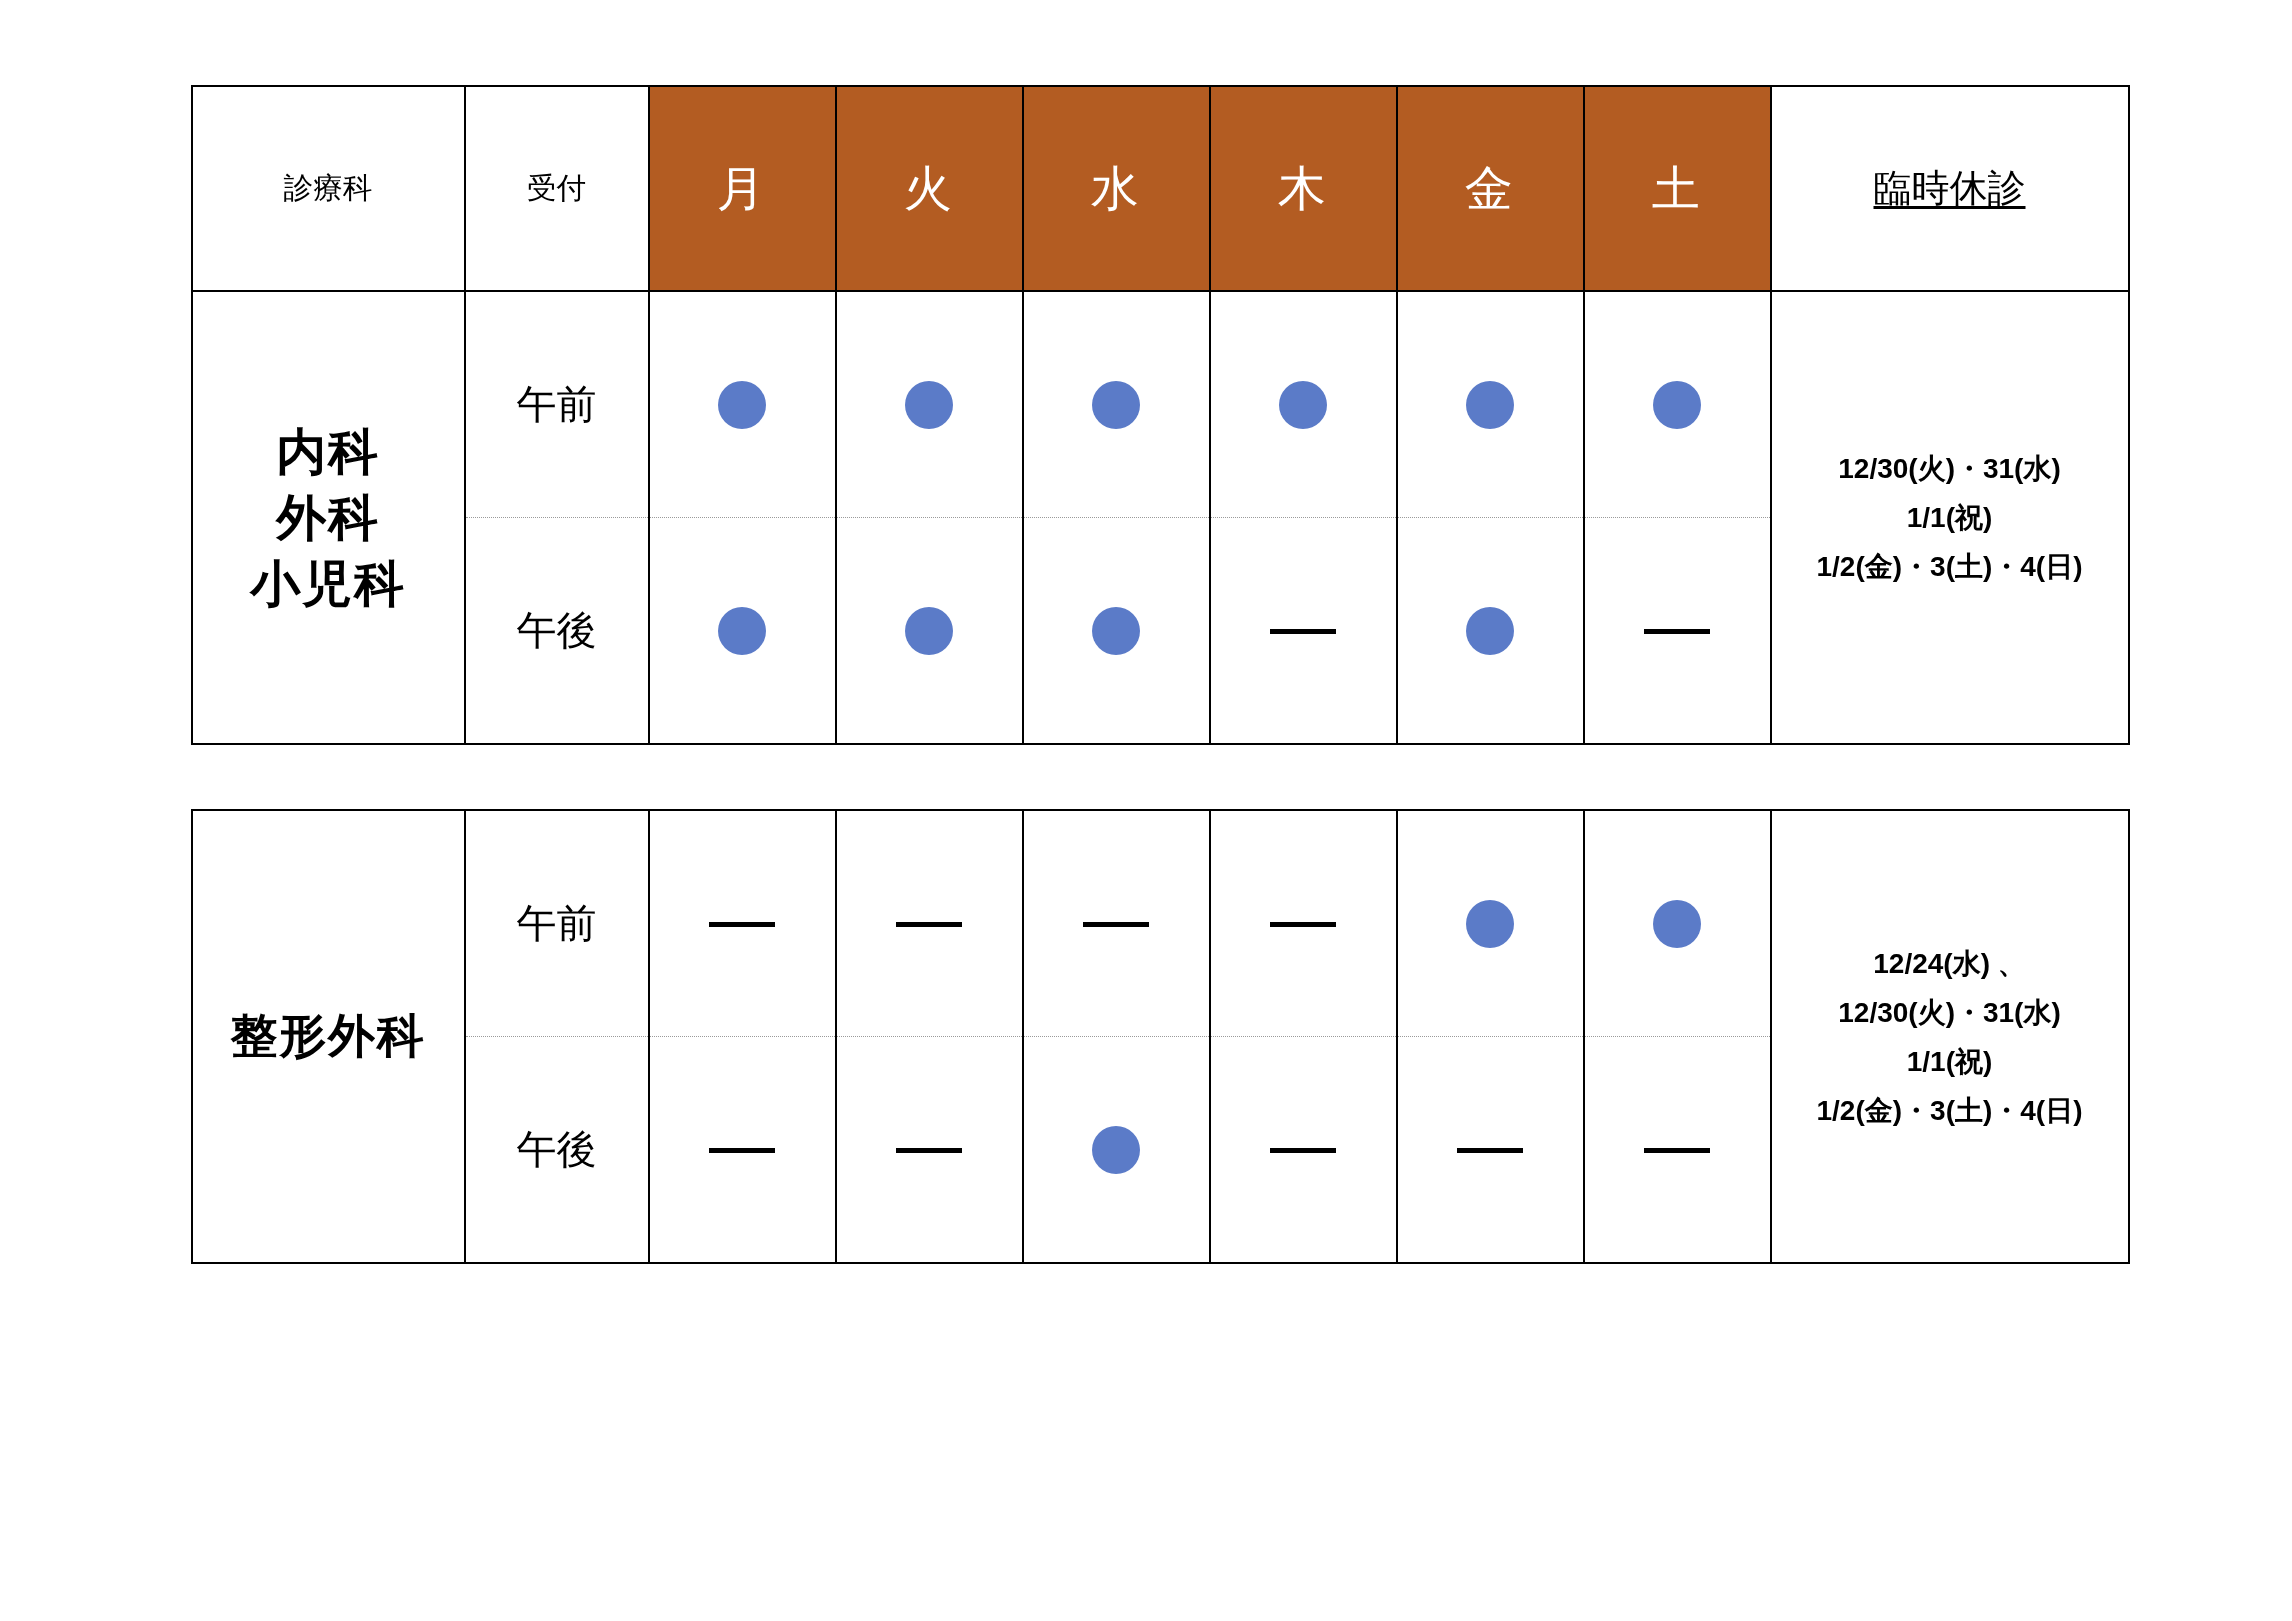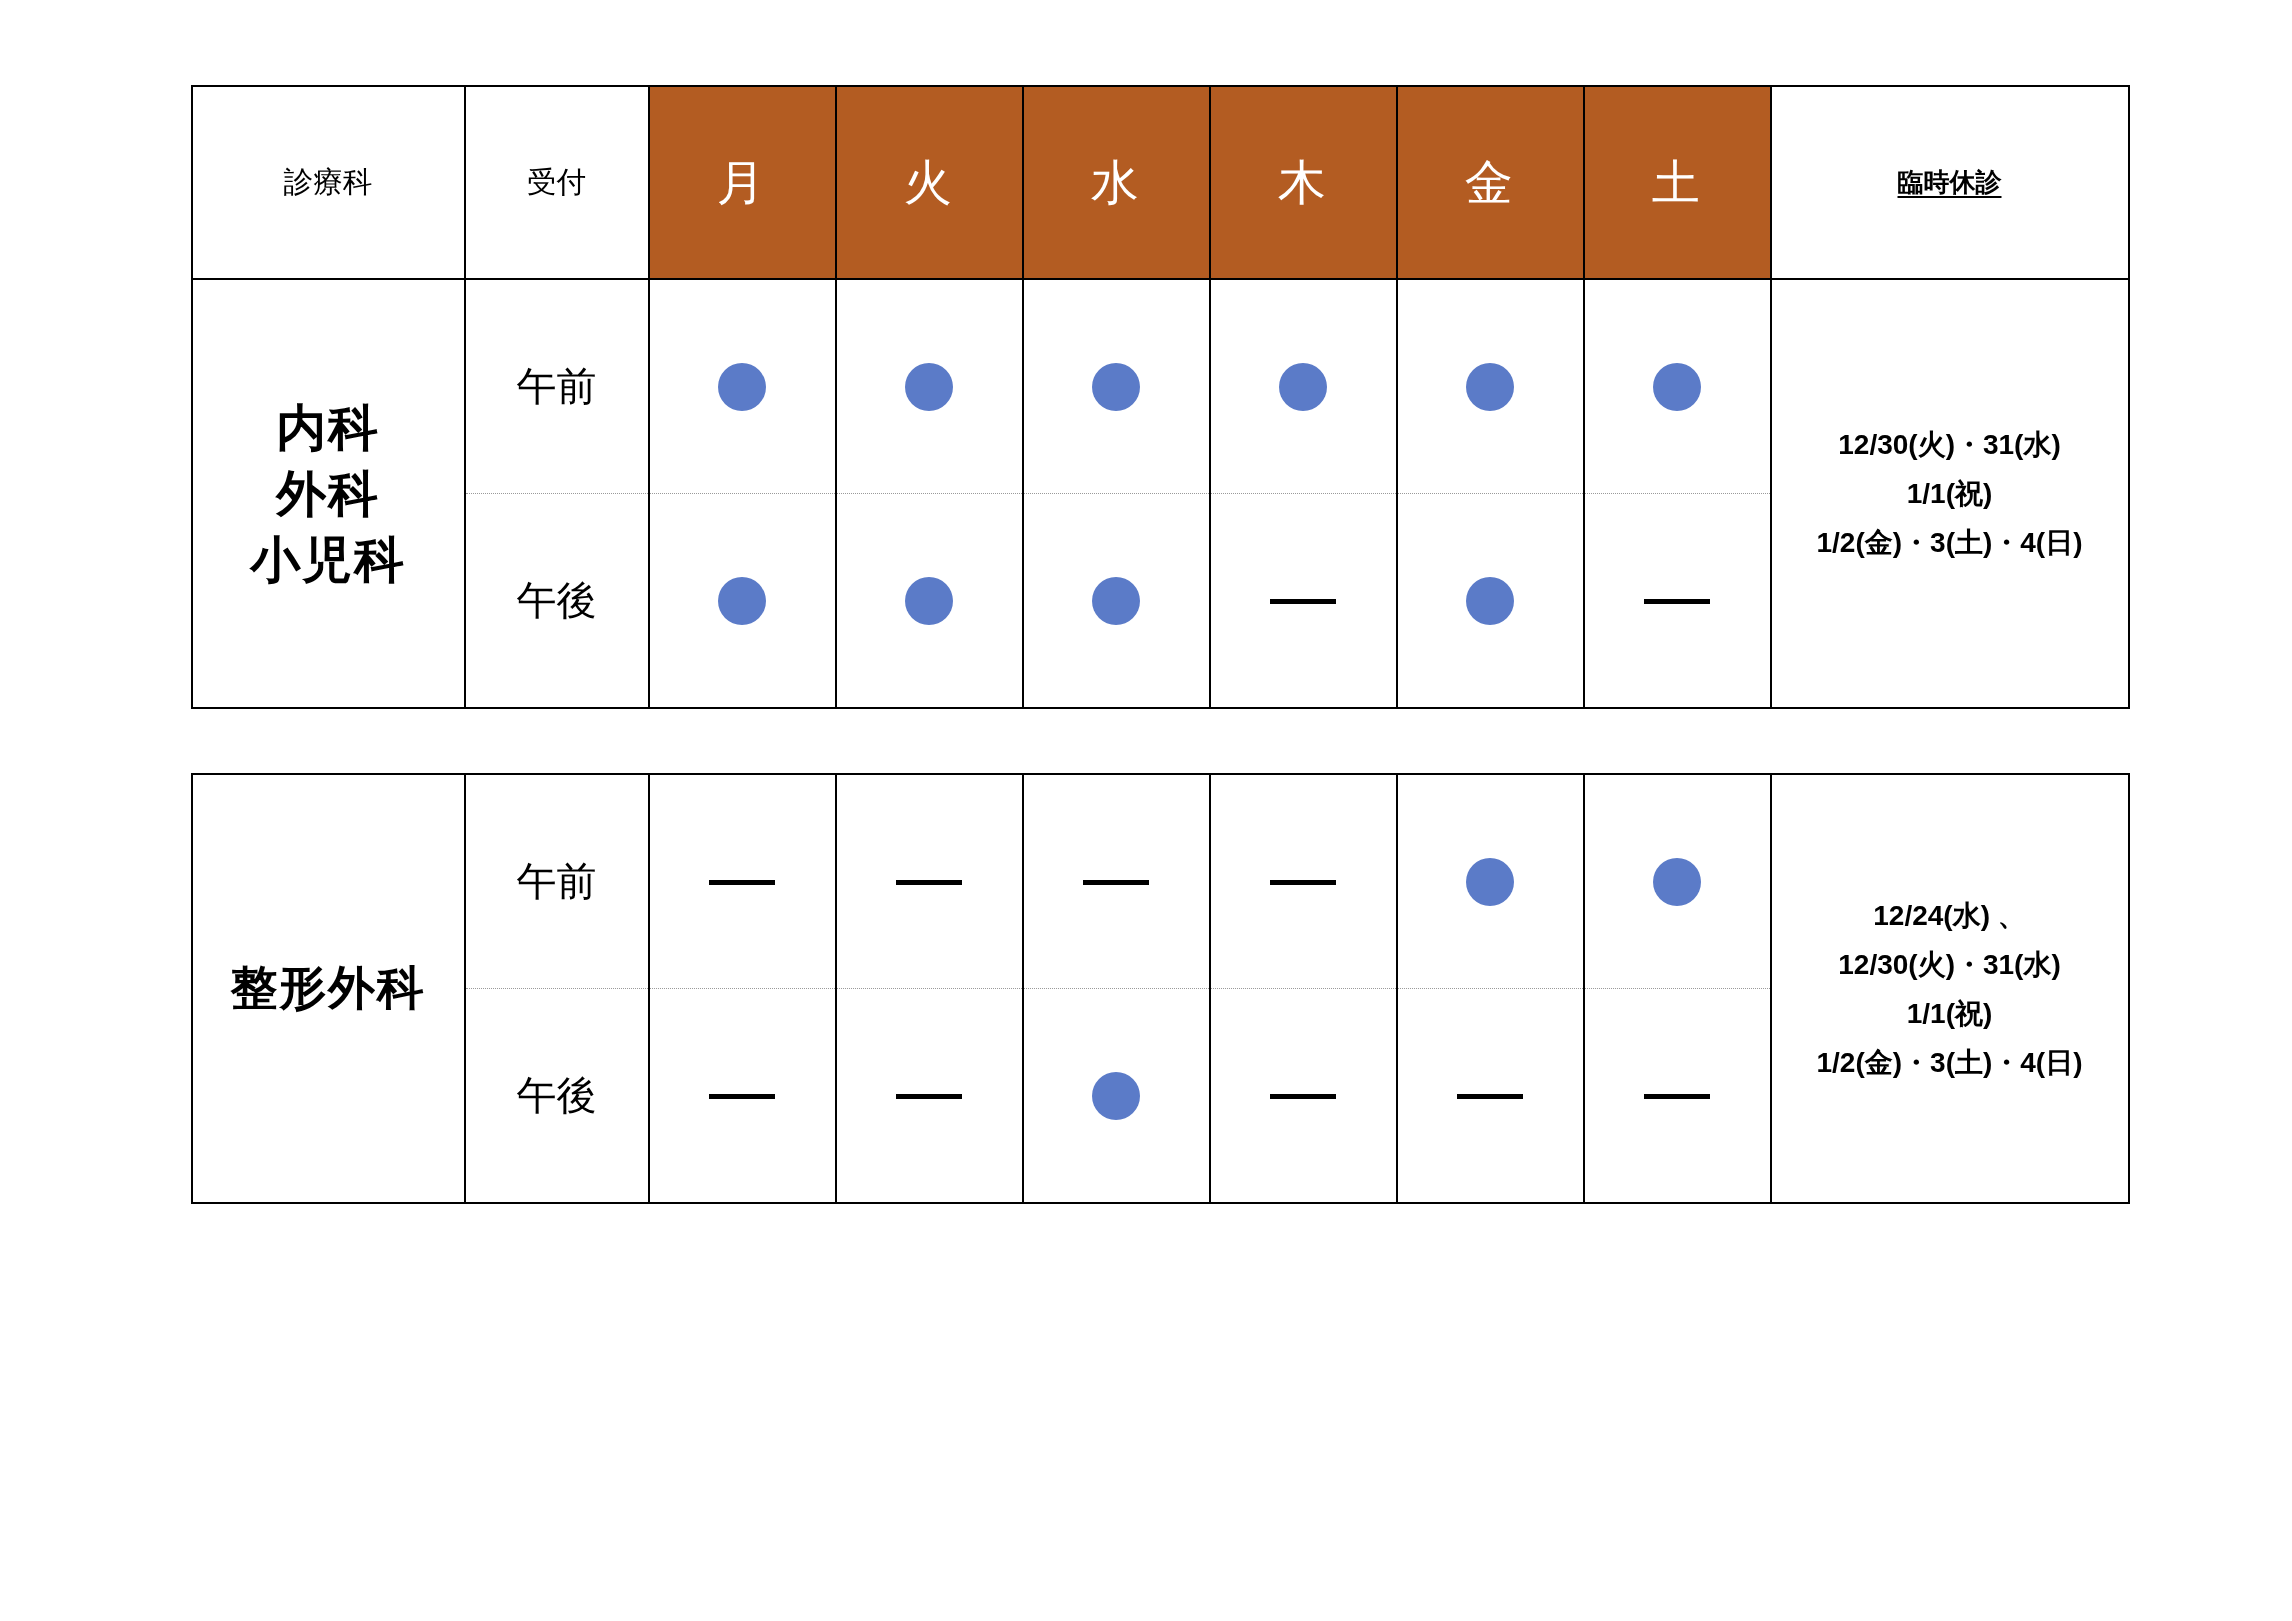--- a/index.html
+++ b/index.html
@@ -57,21 +57,21 @@
   table.sched {
     border-collapse: collapse;
     table-layout: fixed;
     width: 1912px;
     border: 2.7px solid #000;
   }
   table.sched td, table.sched th {
     border: 2.7px solid #000;
     text-align: center;
     vertical-align: middle;
-    padding: 7px;
+    padding: 13px;
   }
 
   
   col.c-dept   { width: 273px; }
   col.c-recep  { width: 184px; }
   col.c-day    { width: 187px; }
   col.c-note   { width: 358px; }
 
   .hdr-plain {
     font-size: 29.6px;
@@ -80,22 +80,22 @@
   }
   .hdr-day {
     background: #b35c22;
     color: #ffffff;
     font-size: 48px;
     font-weight: 400;
     height: 177px;
     letter-spacing: 2.7px;
   }
   .hdr-note {
-    font-size: 26px;
-    font-weight: 700;
+    font-size: 38px;
+    font-weight: 400;
     height: 177px;
   }
   .u-line {
     text-decoration: underline;
     text-underline-offset: 5.4px;
   }
 
   .dept-cell {
     font-size: 50px;
     line-height: 1.32;

